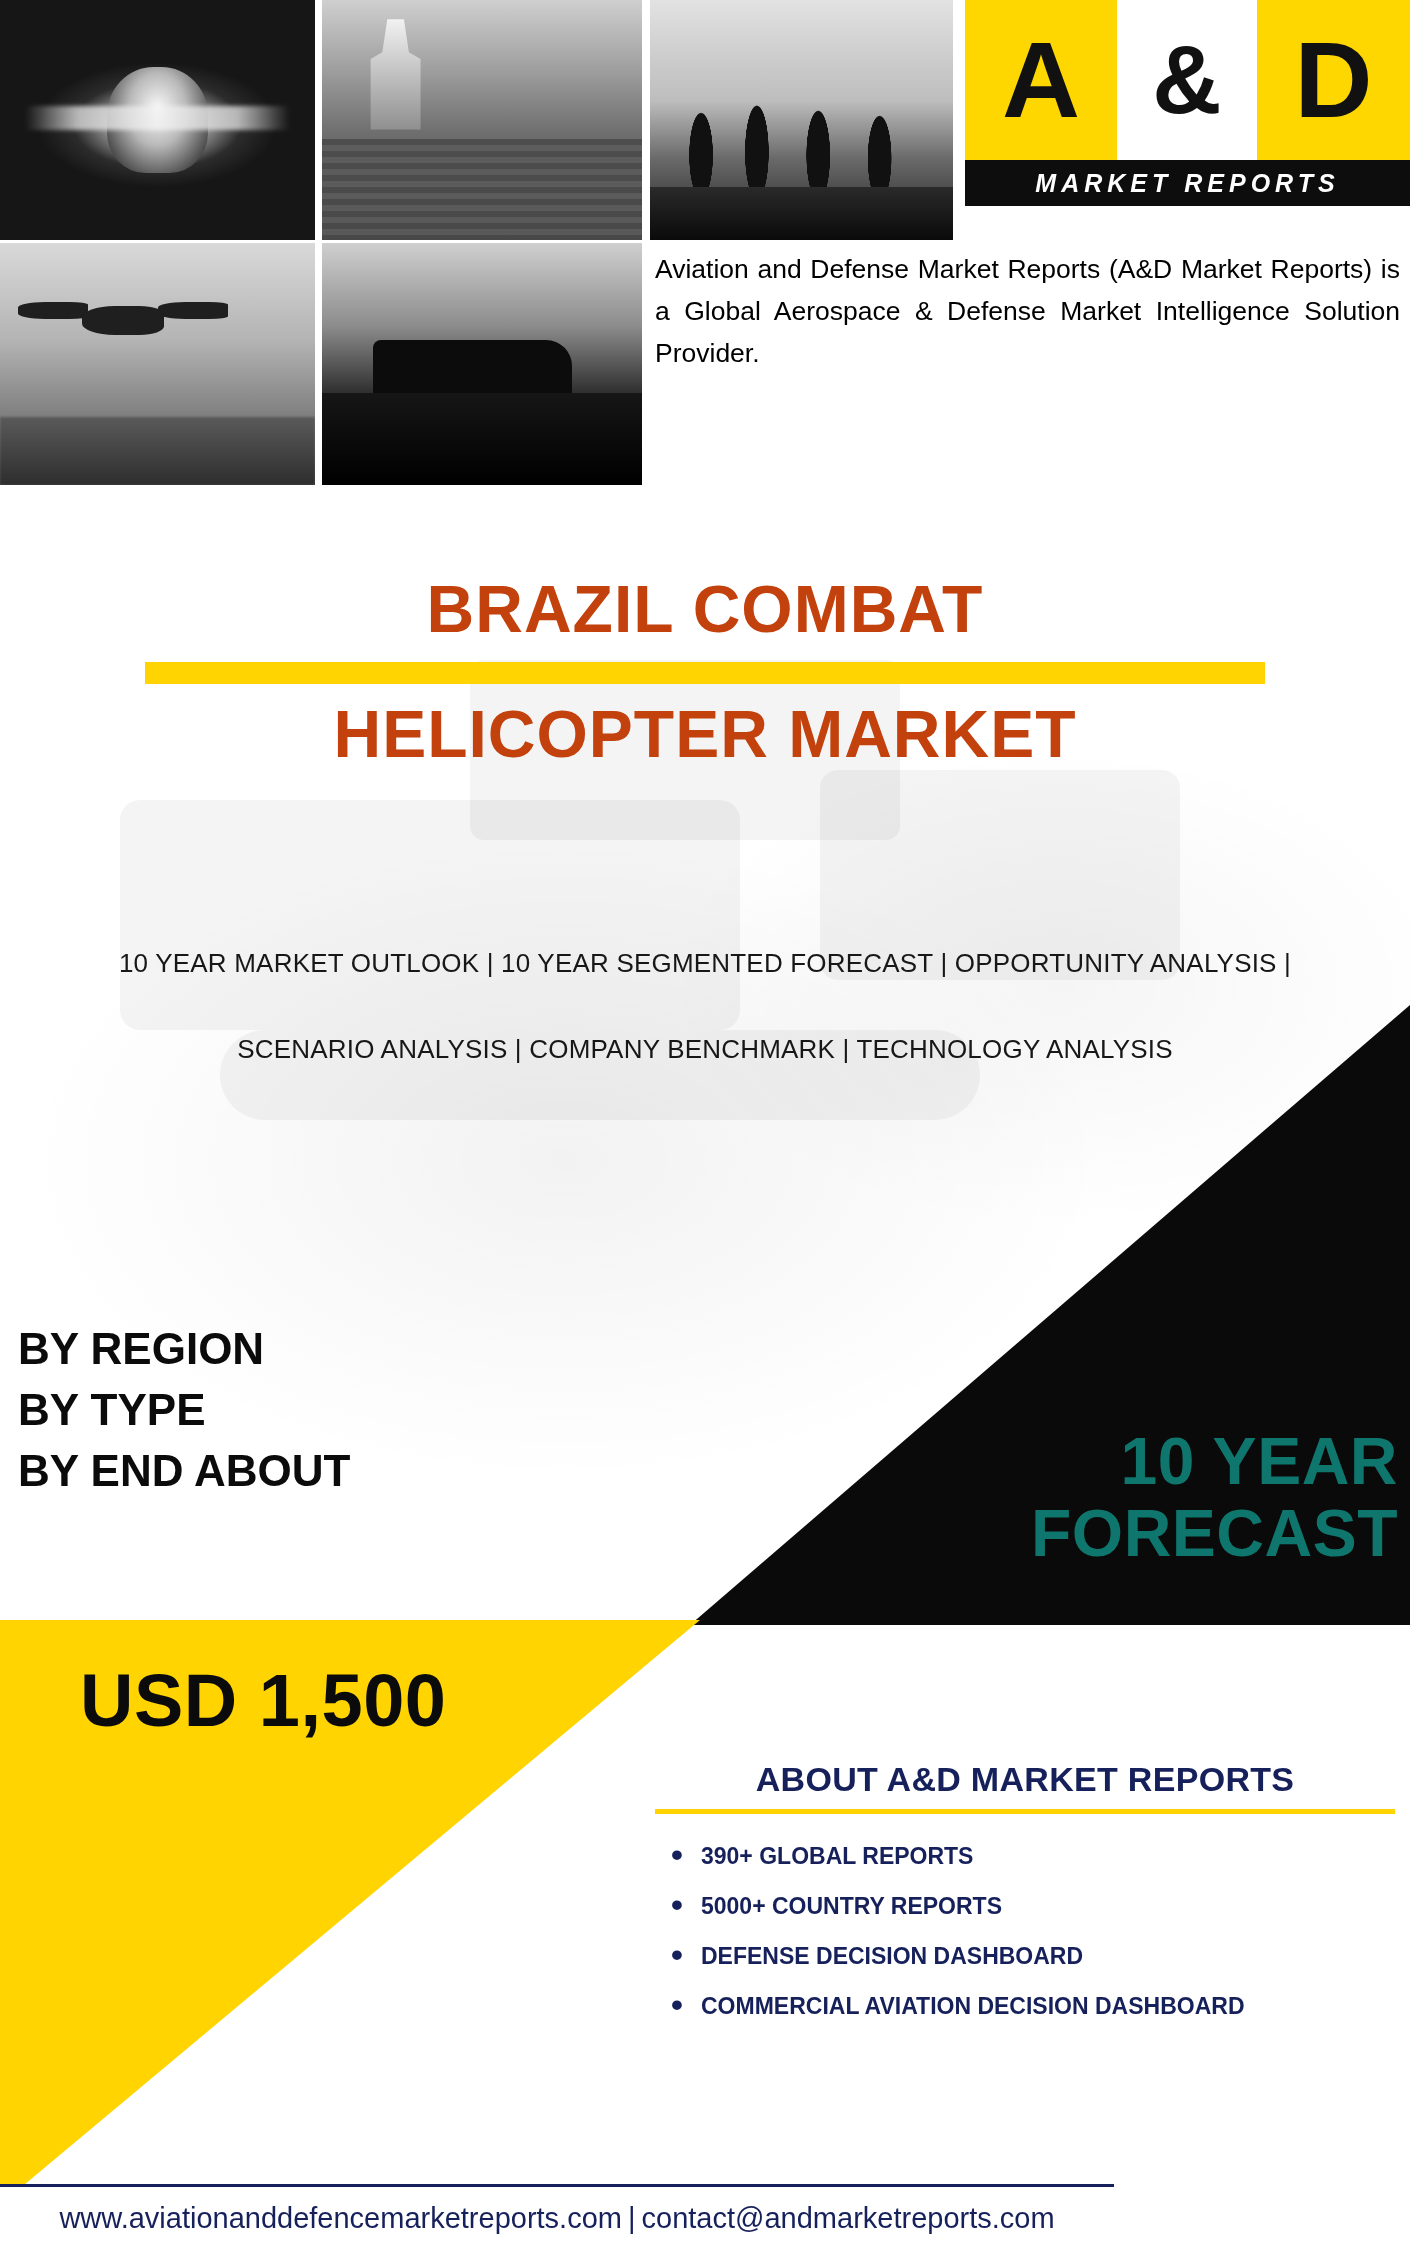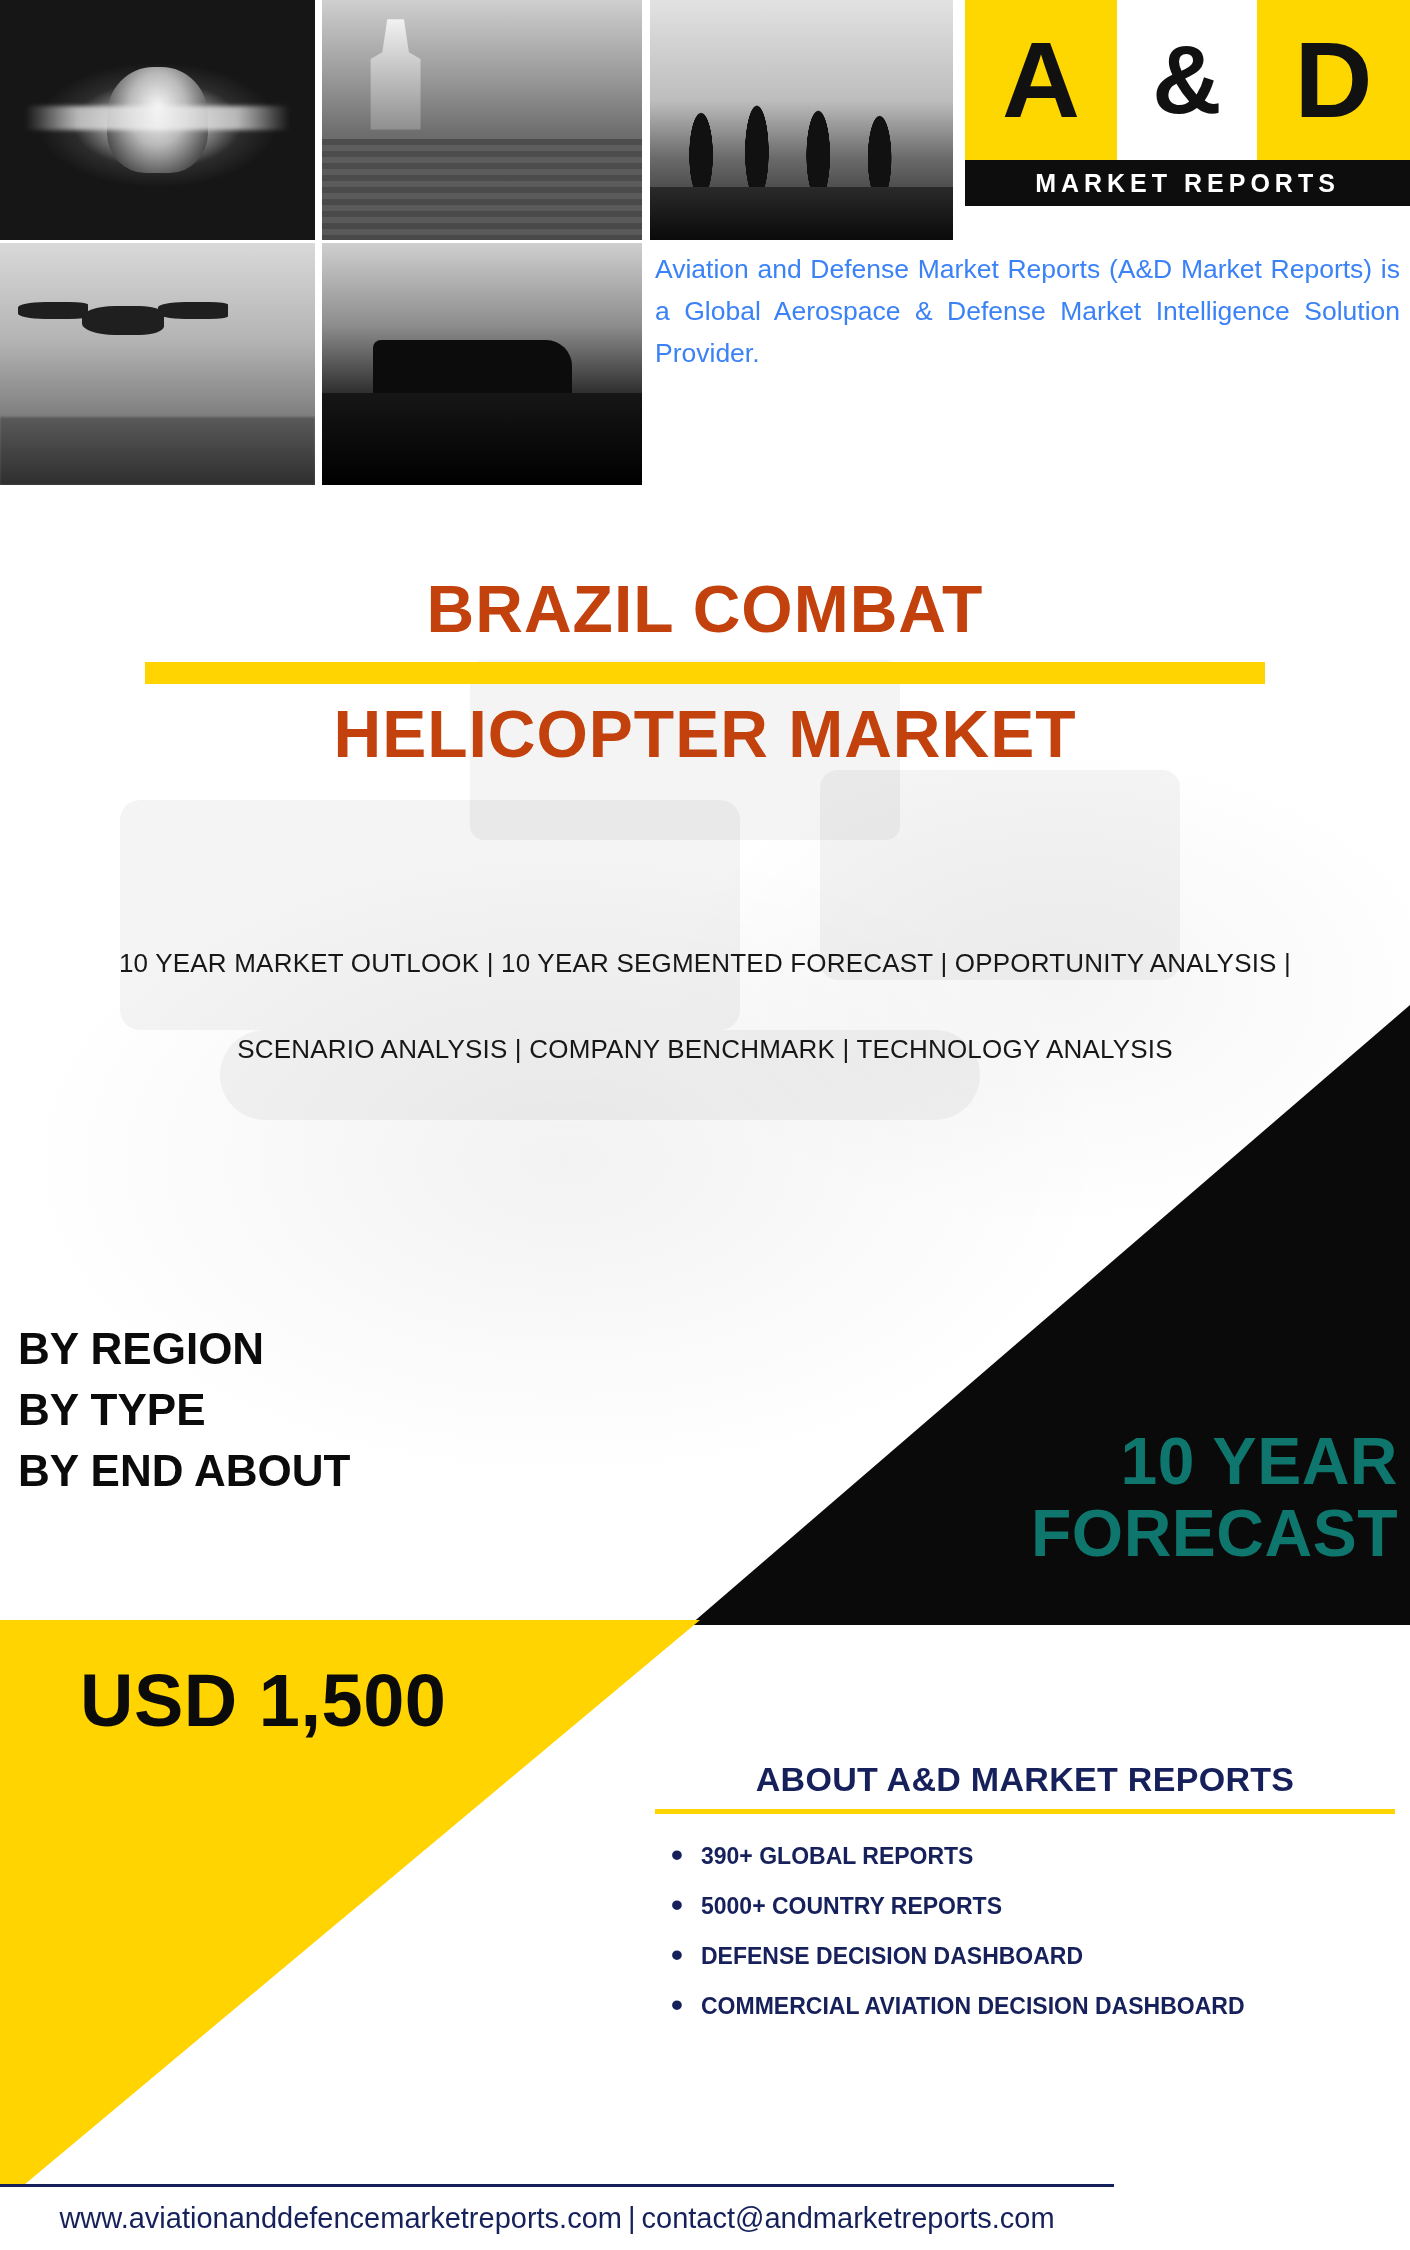--- a/index.html
+++ b/index.html
@@ -125,31 +125,31 @@
     font-size: 108px;
     color: #111111;
     line-height: 1;
   }
   .logo-amp .logo-glyph { font-size: 96px; }
   .logo-bar {
     position: absolute; left: 0; top: 160px; width: 445px; height: 46px;
     background: #0d0d0d; display: flex; align-items: center; justify-content: center;
   }
   .logo-bar span {
-    color: #ffffff; font-size: 25px; font-weight: 700; letter-spacing: 5px;
+    color: #ffffff; font-size: 25px; font-weight: 700; letter-spacing: 5px; font-style: italic;
   }
 
   
   .intro {
     position: absolute;
     left: 655px; top: 248px;
     width: 745px;
     font-size: 26.5px;
     line-height: 42px;
-    color: #3b82f6;
+    color: #000000;
     text-align: justify;
     text-align-last: left;
   }
 
   
   .watermark {
     position: absolute;
     left: 0; top: 470px; width: 1410px; height: 1150px;
     background:
       radial-gradient(ellipse 55% 40% at 40% 60%, rgba(0,0,0,.05) 0%, rgba(0,0,0,0) 70%),

